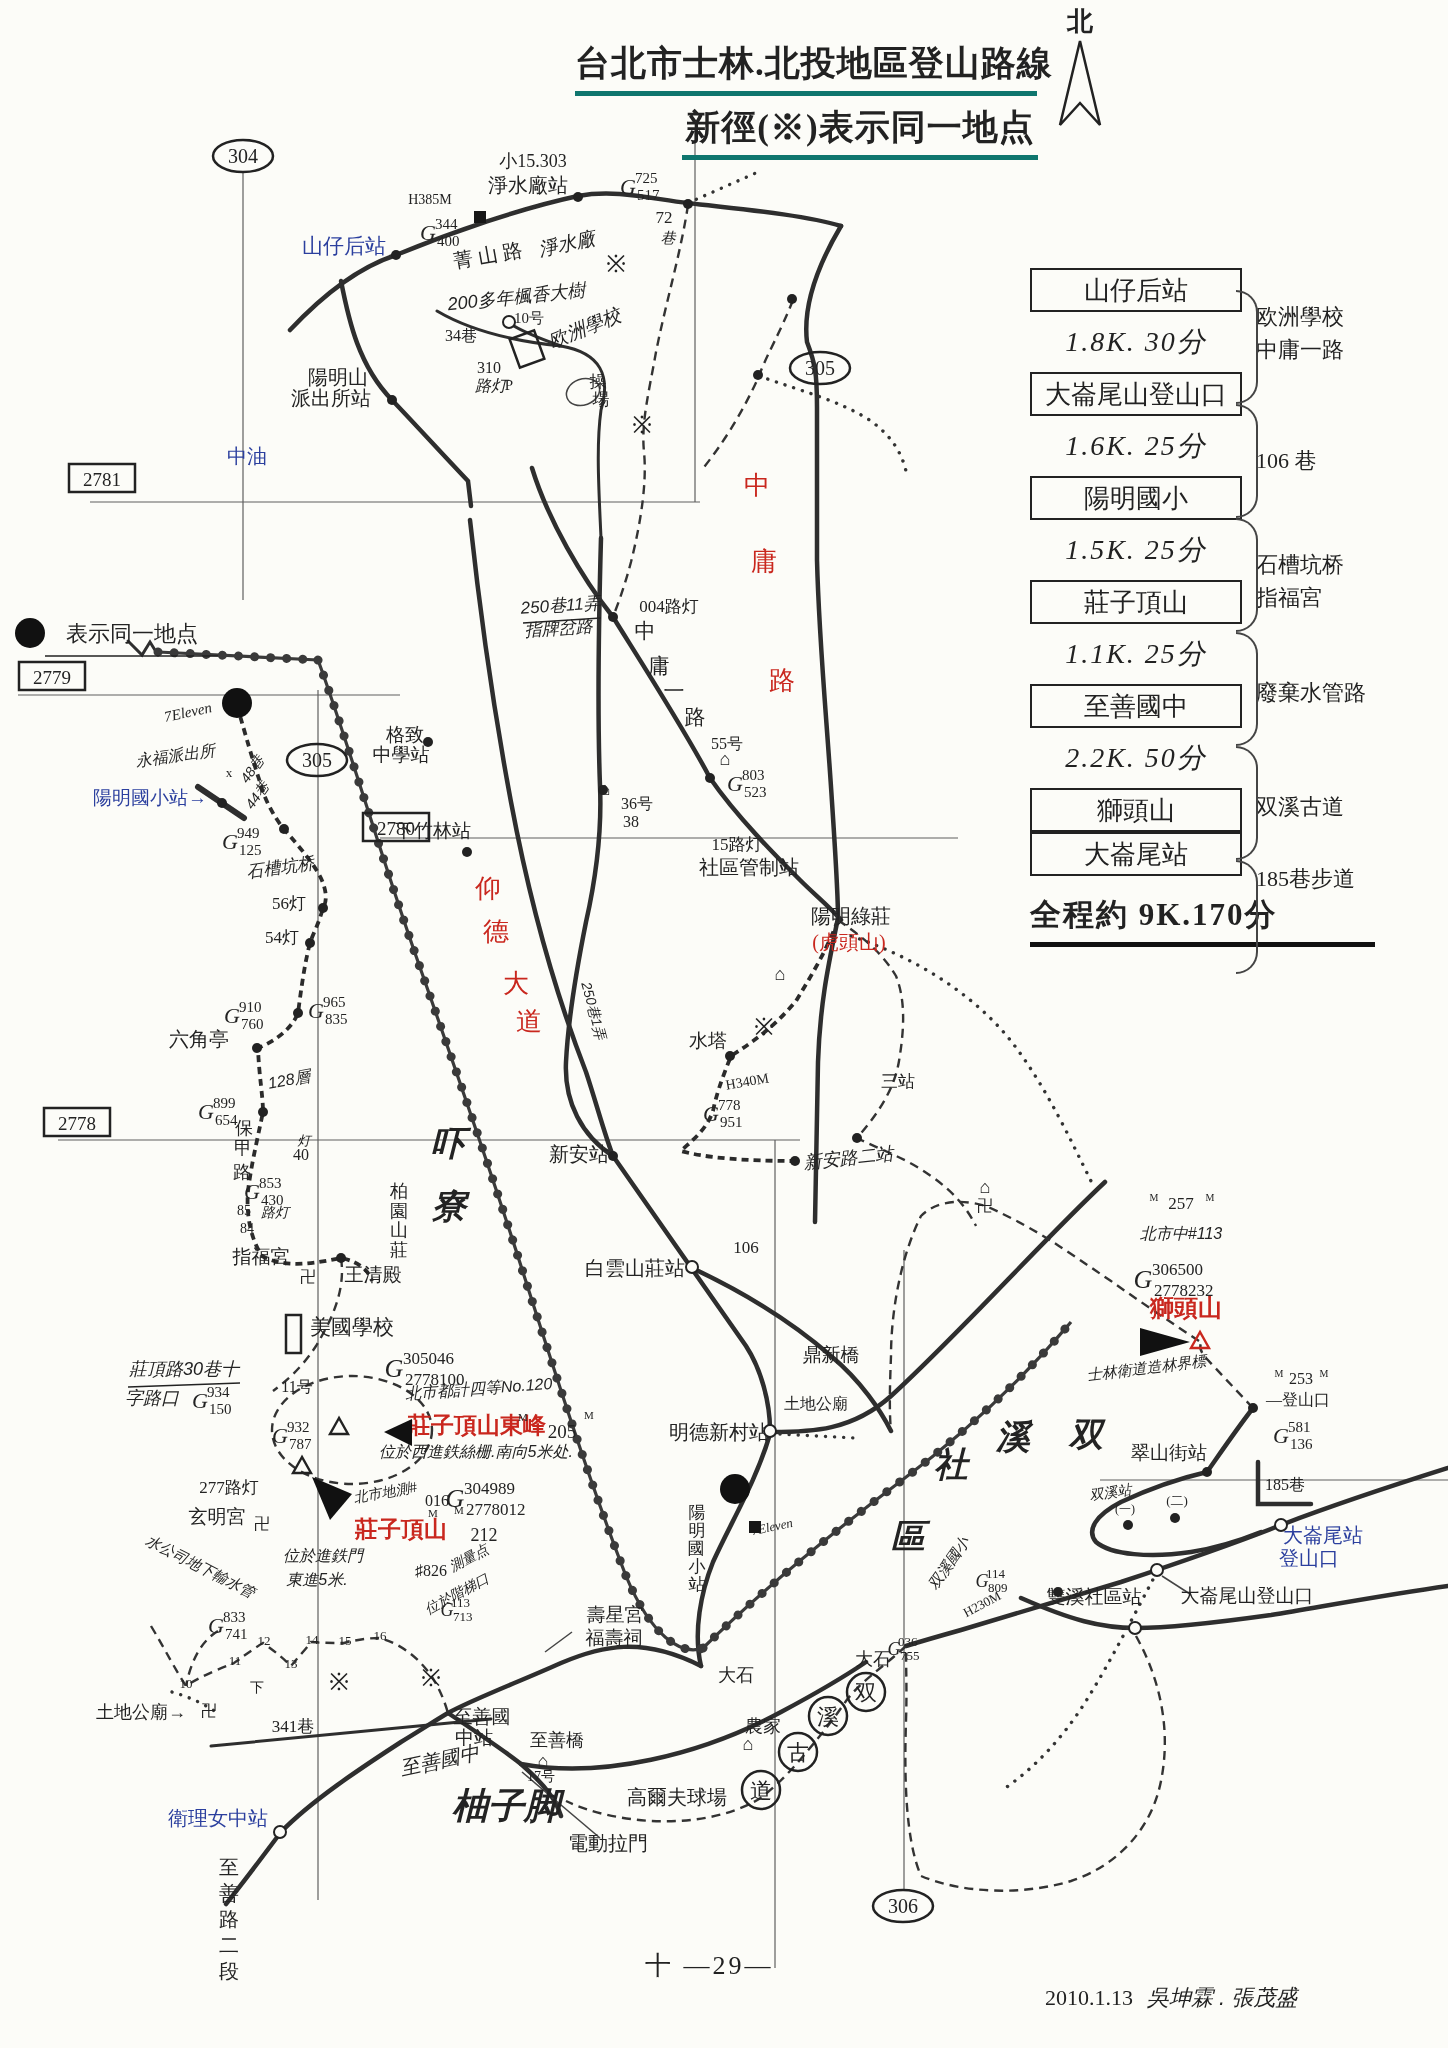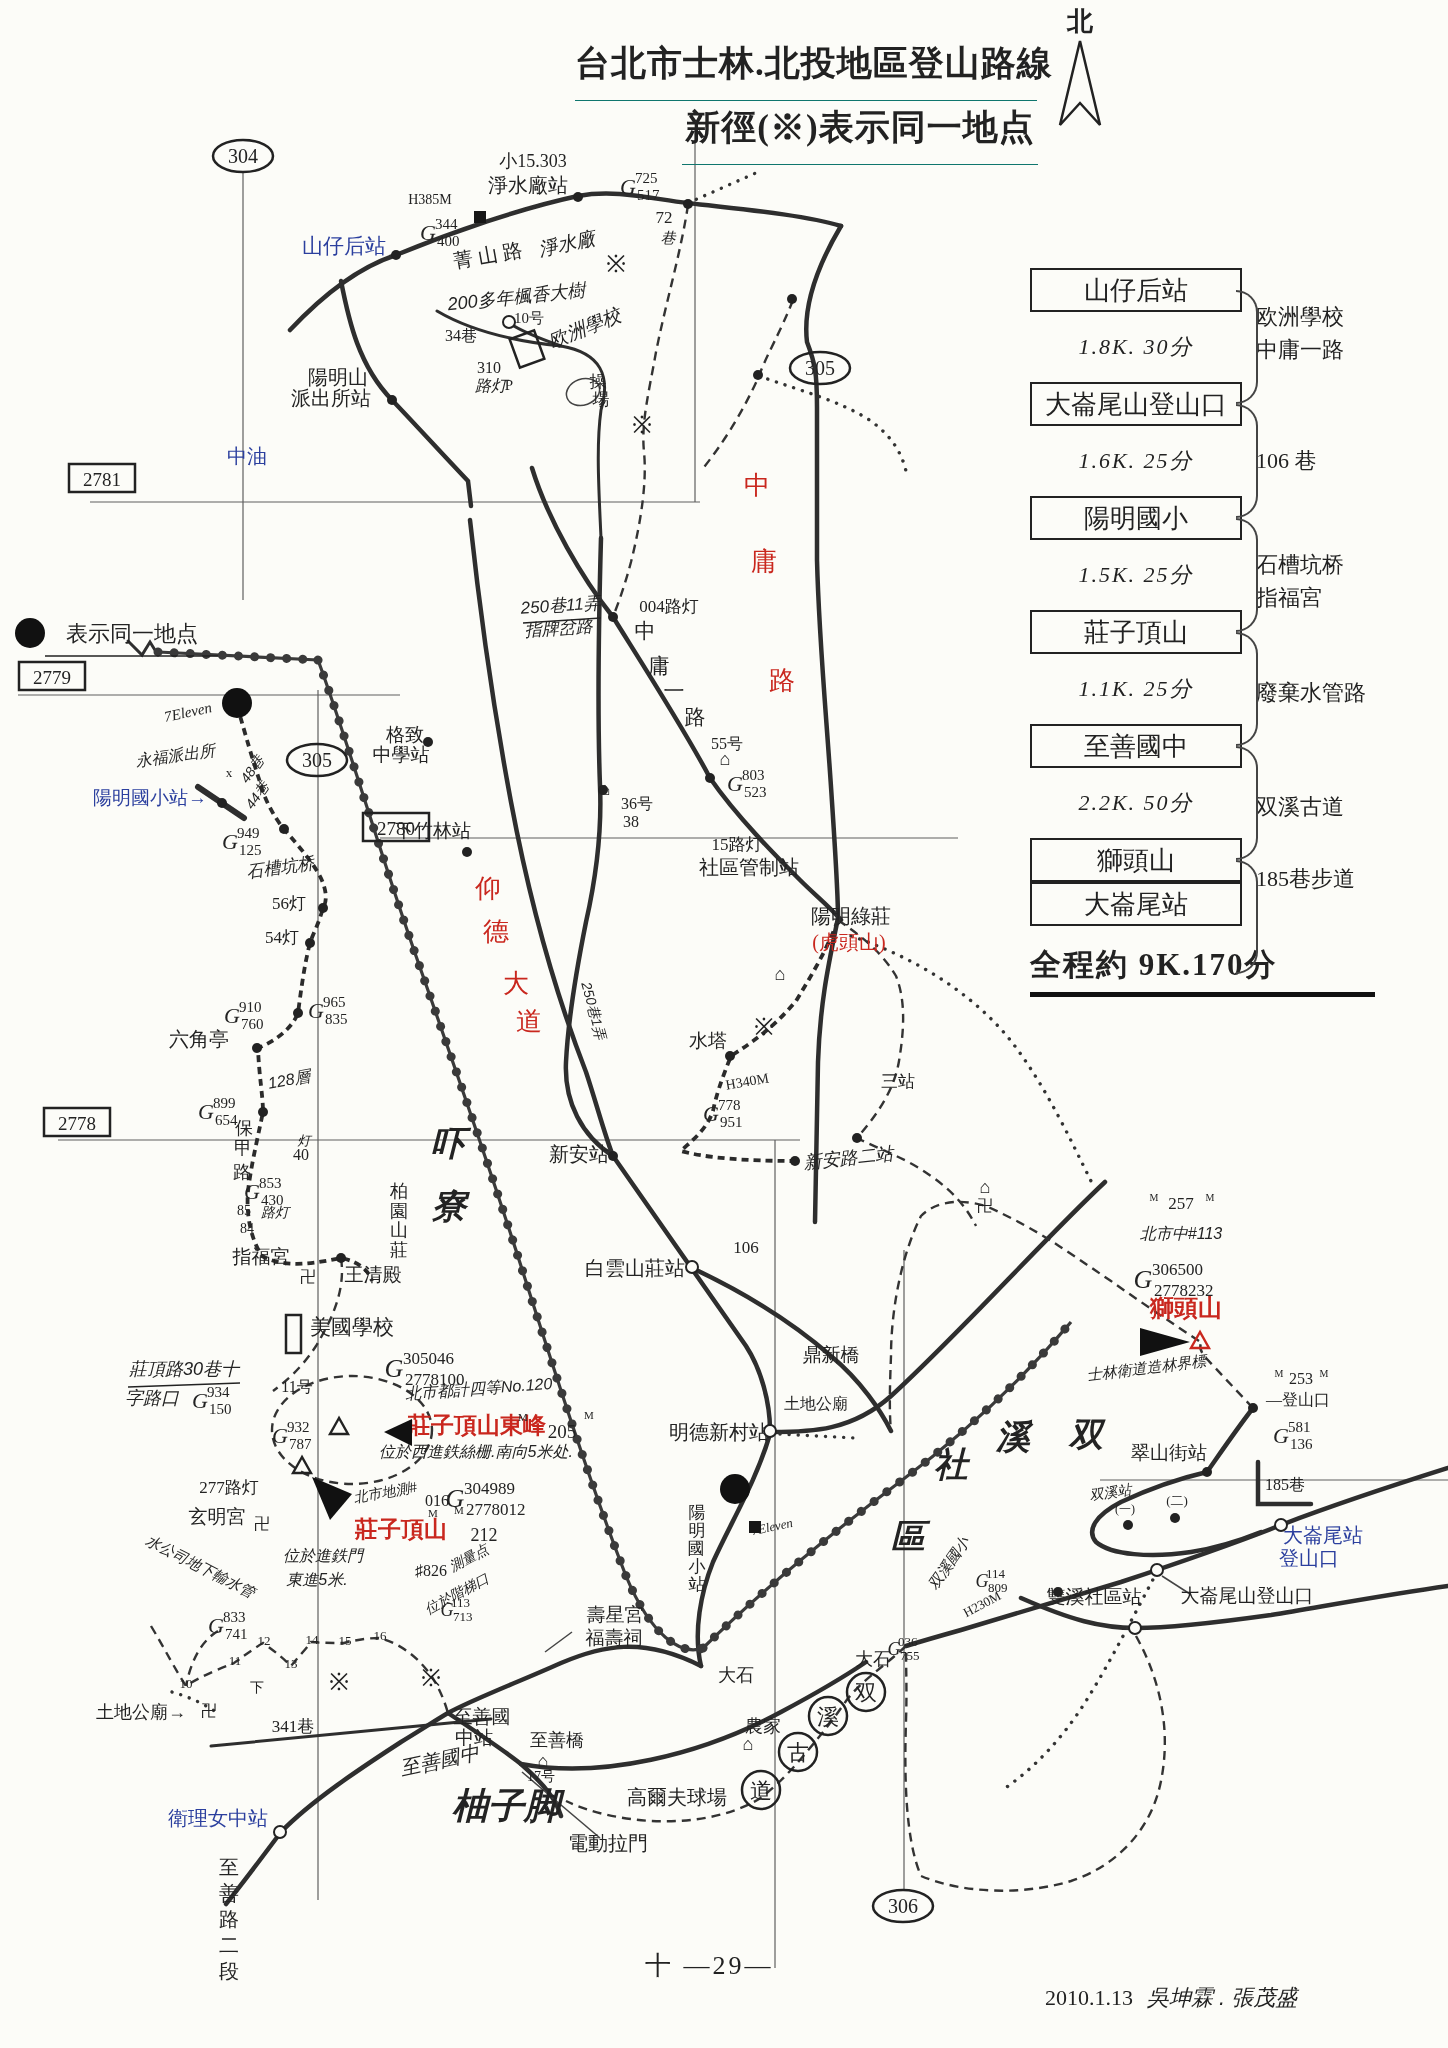--- a/index.html
+++ b/index.html
@@ -18,30 +18,30 @@
   .bead{stroke:#3a3a3a;stroke-width:9;fill:none;stroke-linecap:round;stroke-dasharray:0.1 16;}
   .grid{stroke:#5f5f5f;stroke-width:1.2;fill:none;}
   .uline{stroke:#222;stroke-width:1.6;}
   text{font-family:"Liberation Serif", serif;}
   .tk{fill:#232323;} .tb{fill:#2b3f9e;} .tr{fill:#c9271e;}
   .hw{font-family:"Liberation Sans", sans-serif;font-style:italic;}
   .it{font-style:italic;}
   .bd{font-weight:bold;}
   
   .title-line{position:absolute;text-align:center;font-size:35px;font-weight:bold;
-     border-bottom:1px solid #0f766e;padding-bottom:13px;letter-spacing:1px;white-space:nowrap;}
+     border-bottom:5px solid #0f766e;padding-bottom:4px;letter-spacing:1px;white-space:nowrap;}
   #title1{left:575px;top:40px;width:462px;}
   #title2{left:682px;top:104px;width:356px;}
   #north{position:absolute;left:1052px;top:4px;width:56px;text-align:center;font-size:26px;font-weight:bold;}
   
   #legend{position:absolute;left:1030px;top:268px;width:212px;}
   .rt-box{border:2.5px solid #222;height:44px;box-sizing:border-box;display:flex;align-items:center;
      justify-content:space-around;font-size:26px;padding:0 8px;white-space:nowrap;}
-  .rt-int{height:70px;display:flex;align-items:center;justify-content:center;
-     font-size:22px;font-style:italic;letter-spacing:2px;}
+  .rt-int{height:60px;display:flex;align-items:center;justify-content:center;
+     font-size:28px;font-style:italic;letter-spacing:2px;}
   .rt-total{margin-top:18px;width:345px;font-size:31px;font-weight:bold;white-space:nowrap;
      border-bottom:5px solid #111;padding-bottom:6px;letter-spacing:2px;}
   .rt-note{position:absolute;left:1256px;width:200px;font-size:22px;white-space:pre-line;line-height:1.5;}
   .rt-brace{position:absolute;left:1236px;width:22px;border:2px solid #444;border-left:none;
      border-radius:0 30px 30px 0;box-sizing:border-box;}
   #page-num{position:absolute;left:645px;top:1948px;font-size:26px;letter-spacing:3px;}
   #credit{position:absolute;left:1045px;top:1983px;font-size:22px;white-space:nowrap;}
   #credit .names{font-family:"Liberation Sans", sans-serif;font-style:italic;margin-left:14px;}
 </style>
 </head>

